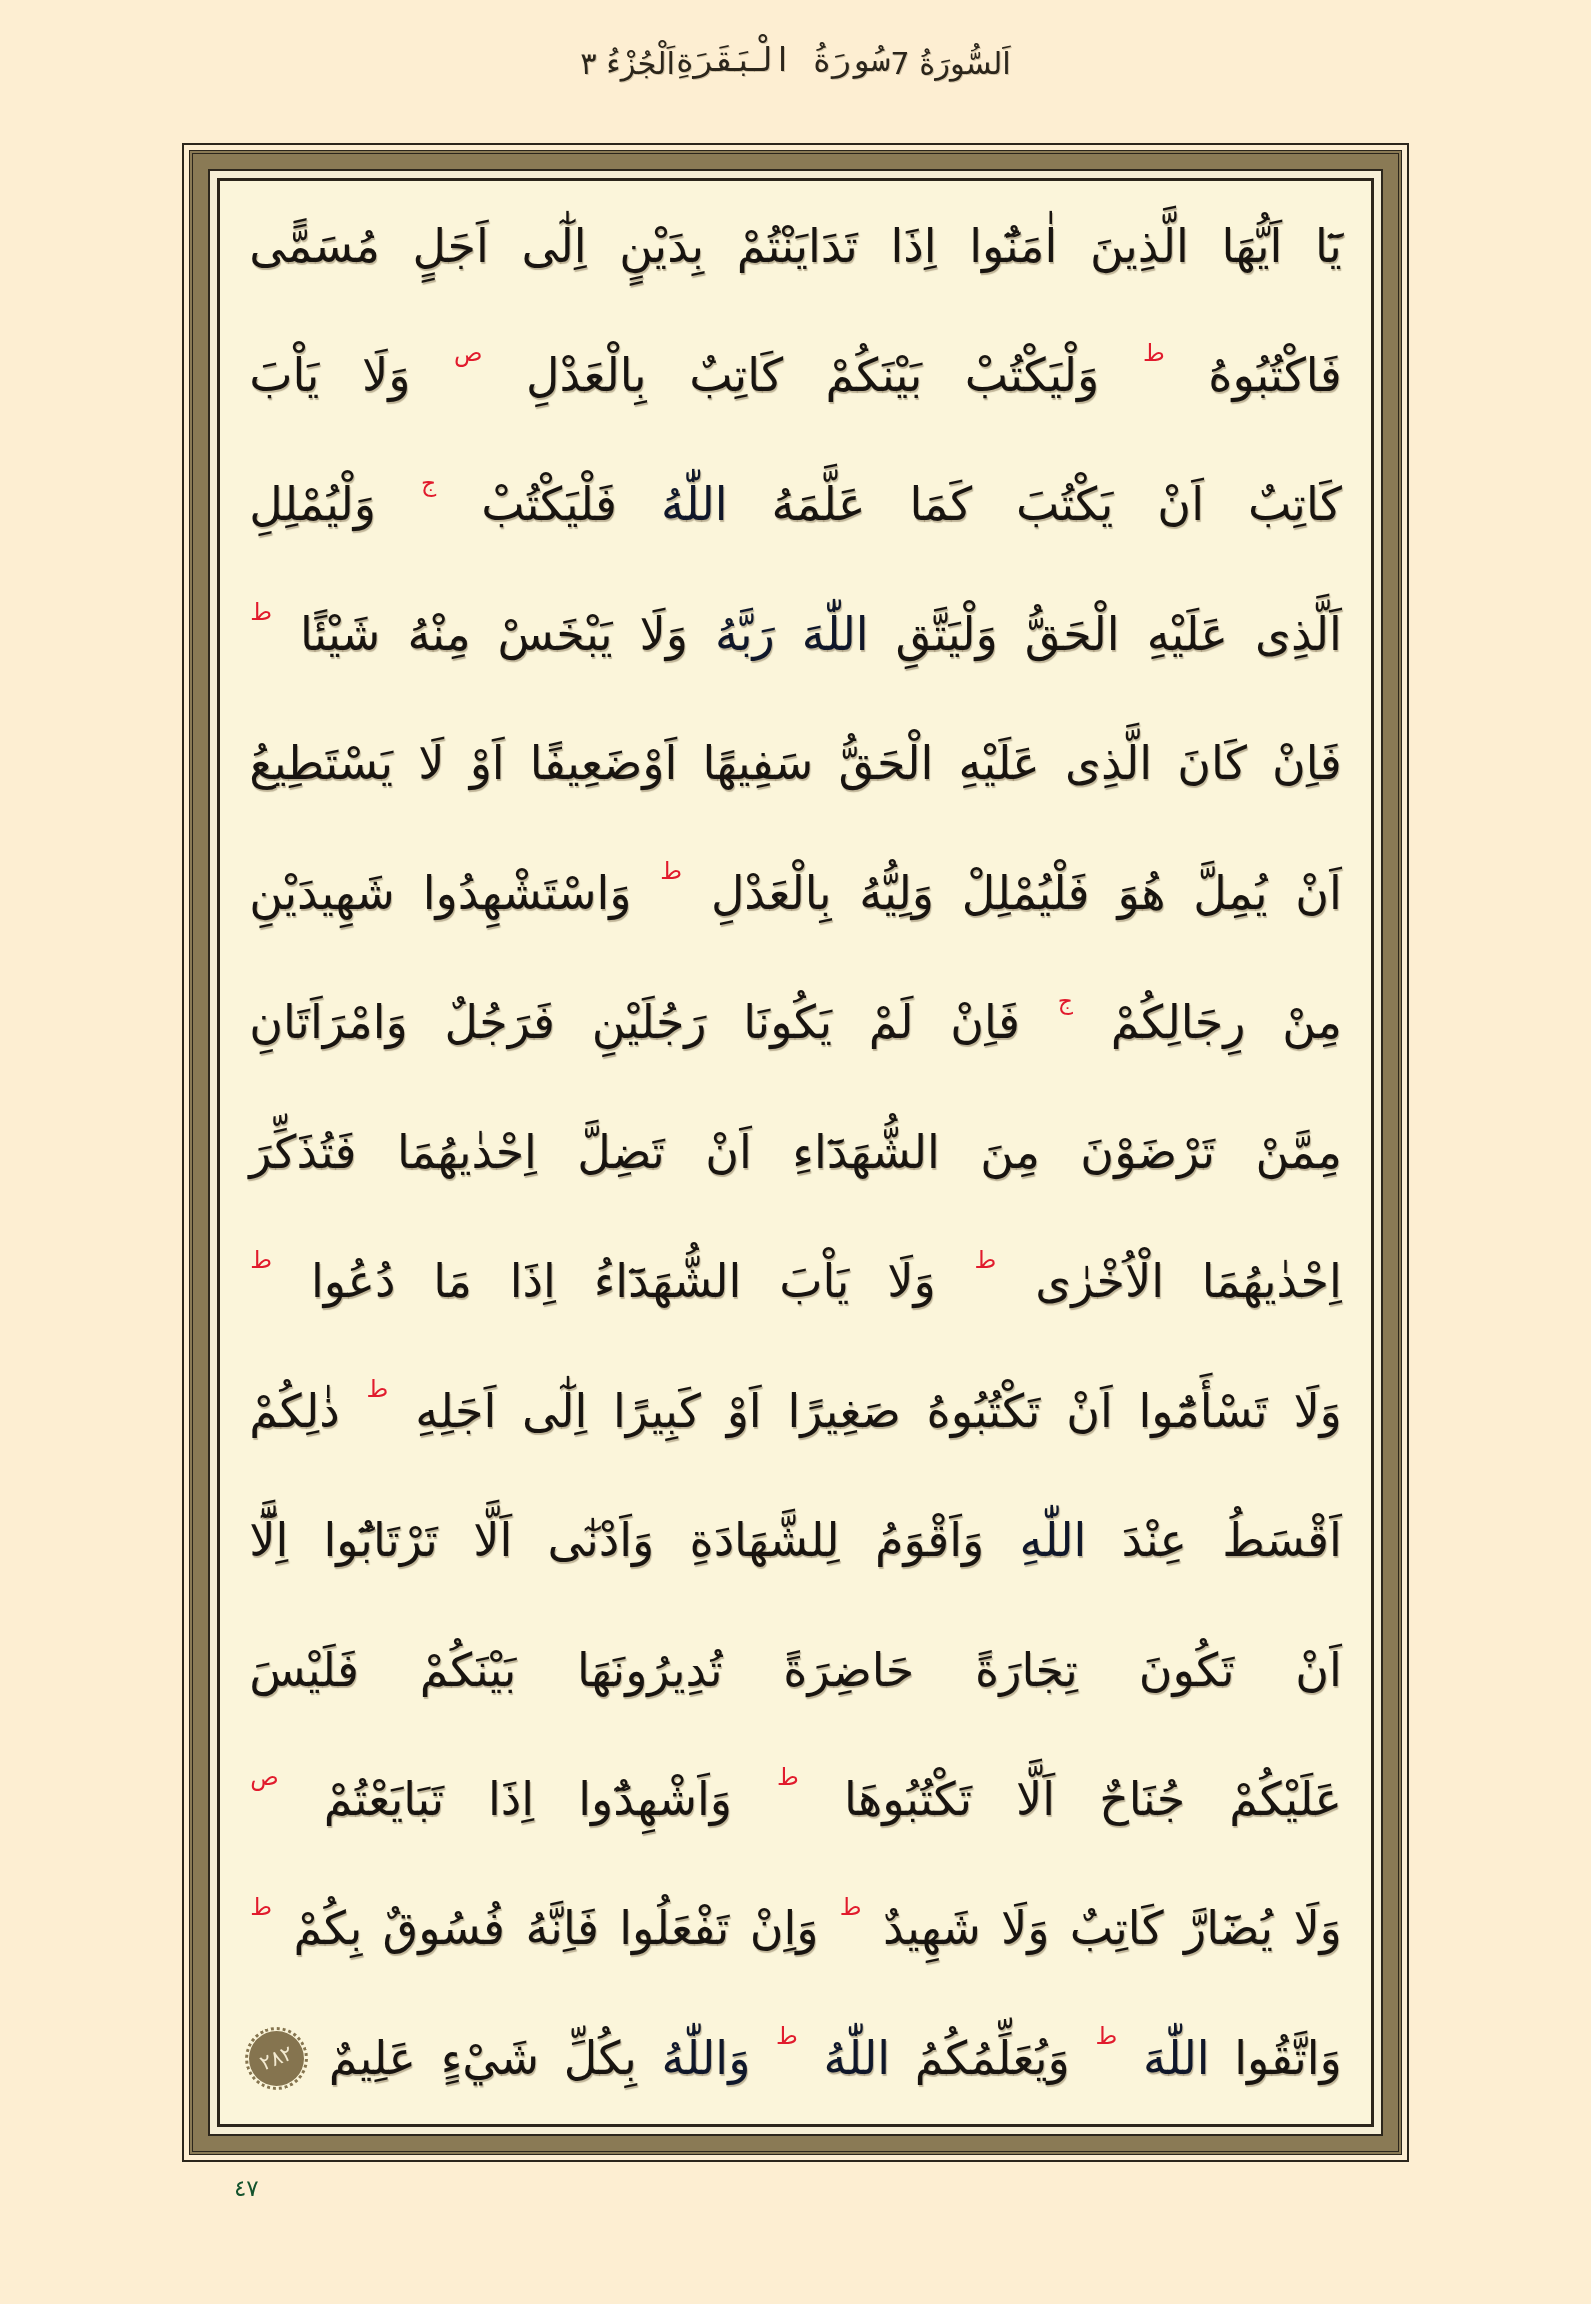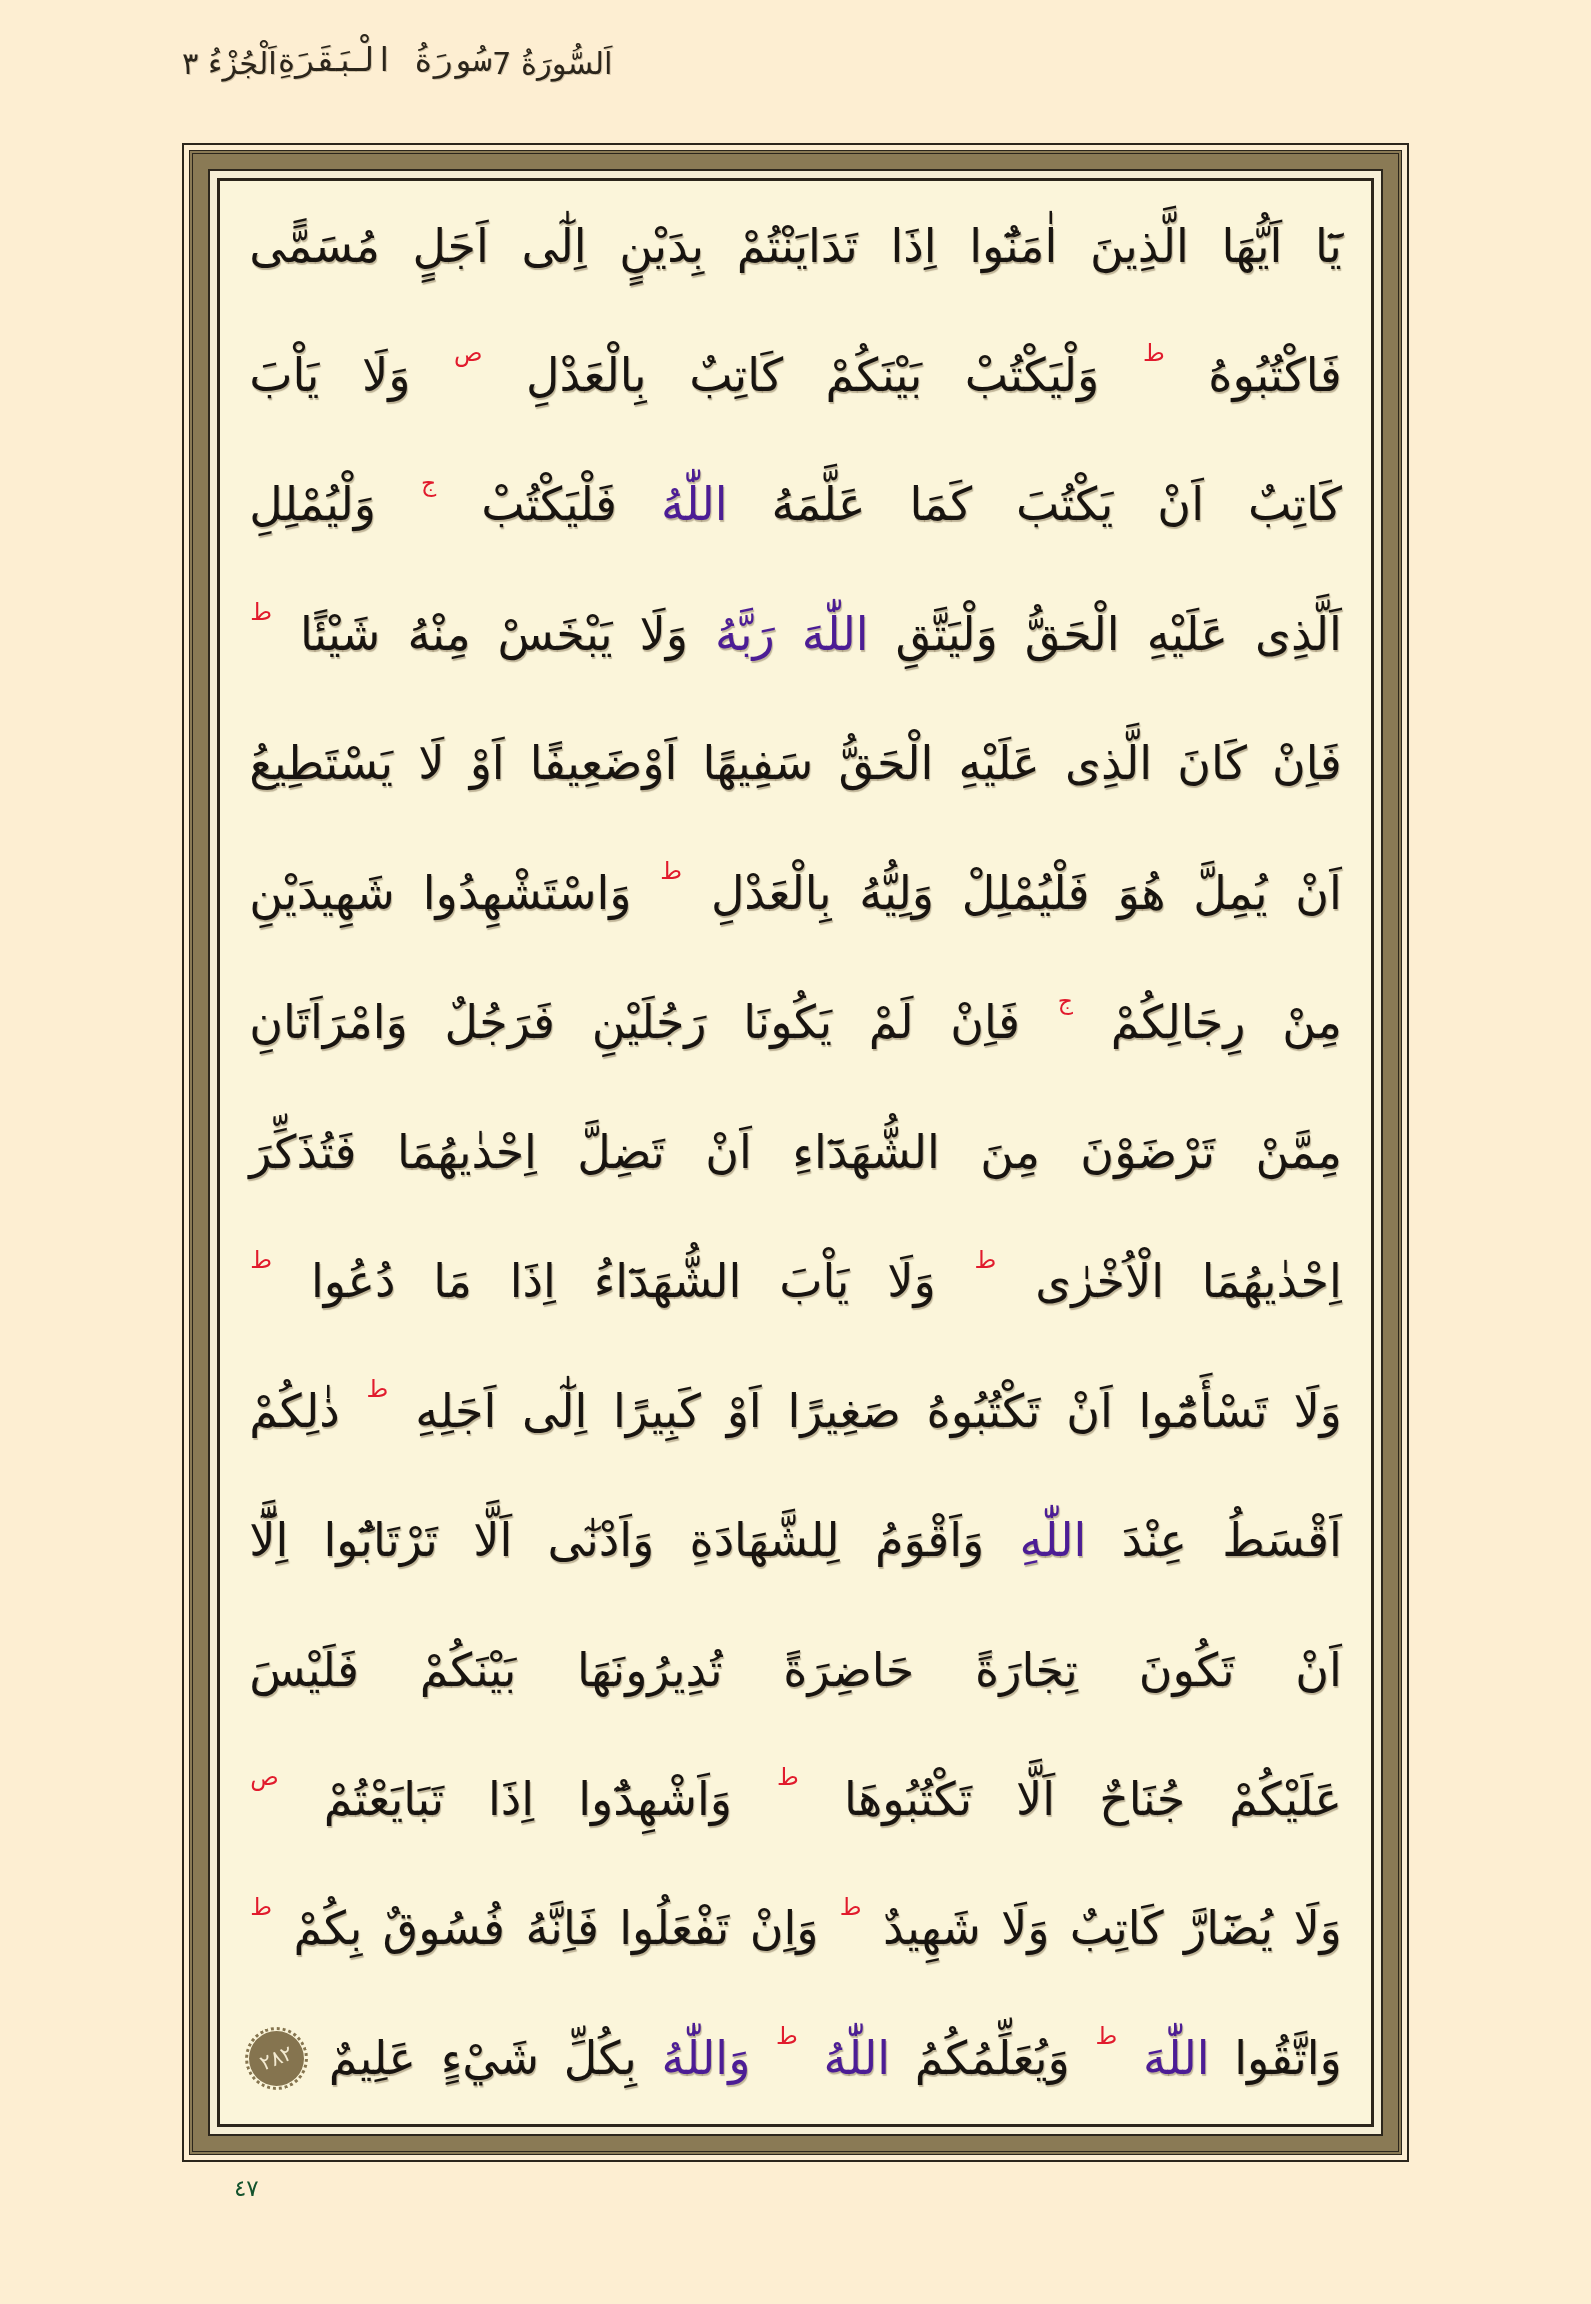--- a/index.html
+++ b/index.html
@@ -6,21 +6,21 @@
   body{
     width:1592px;height:2304px;
     background:#fdeed2;
     position:relative;
     overflow:hidden;
     font-family:"DejaVu Sans",sans-serif;
   }
   
   .header{
     position:absolute;top:41px;left:182px;width:1227px;
-    display:flex;justify-content:flex-start;align-items:flex-end;
+    display:flex;justify-content:center;align-items:flex-end;
     font-size:30.5px;color:#2b251b;
     text-shadow:1px 1px 0 rgba(90,70,40,.25);
   }
   .header .h-center{font-size:32.5px;font-family:Liberation Mono, monospace;}
   
   .f1{
     position:absolute;left:182px;top:143px;width:1227px;height:2019px;
     border:2px solid #2c261c;padding:4.9px;box-sizing:border-box;
   }
   .f2{
@@ -48,21 +48,21 @@
   }
   .line{
     display:flex;flex-direction:row;justify-content:space-between;
     align-items:baseline;flex-wrap:nowrap;
     font-size:46px;line-height:1.25;
     color:#181410;
     text-shadow:1px 2px 1px rgba(80,60,30,.35);
     white-space:nowrap;
   }
   .word{display:inline-block;}
-  .red{color:#4c1d95;}
+  .red{color:#0f172a;}
   .pause{
     color:#e11b2d;font-size:23.6px;
     position:relative;top:-29.6px;
     margin:0 1px;
     text-shadow:none;
   }
   .marker{
     width:55px;height:55px;flex:0 0 55px;
     border-radius:50%;
     background:#85744f;

